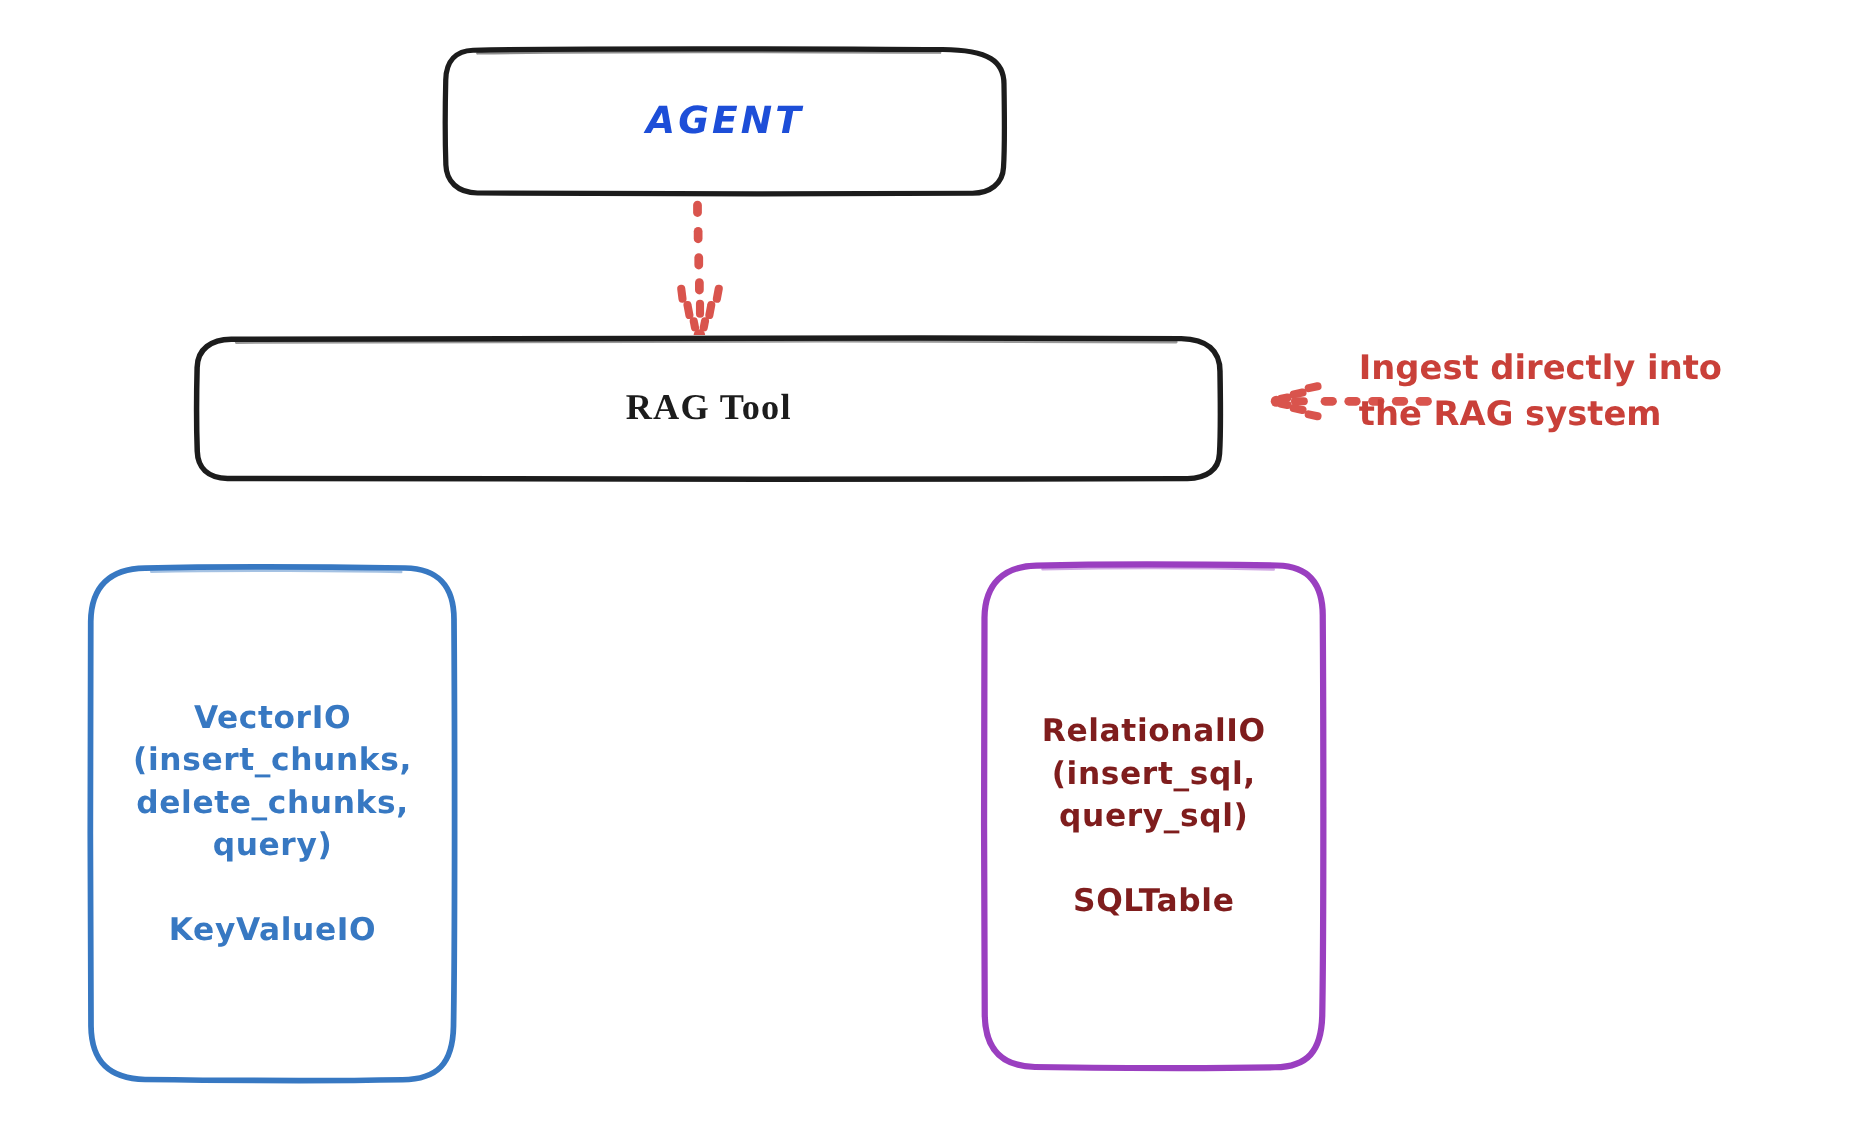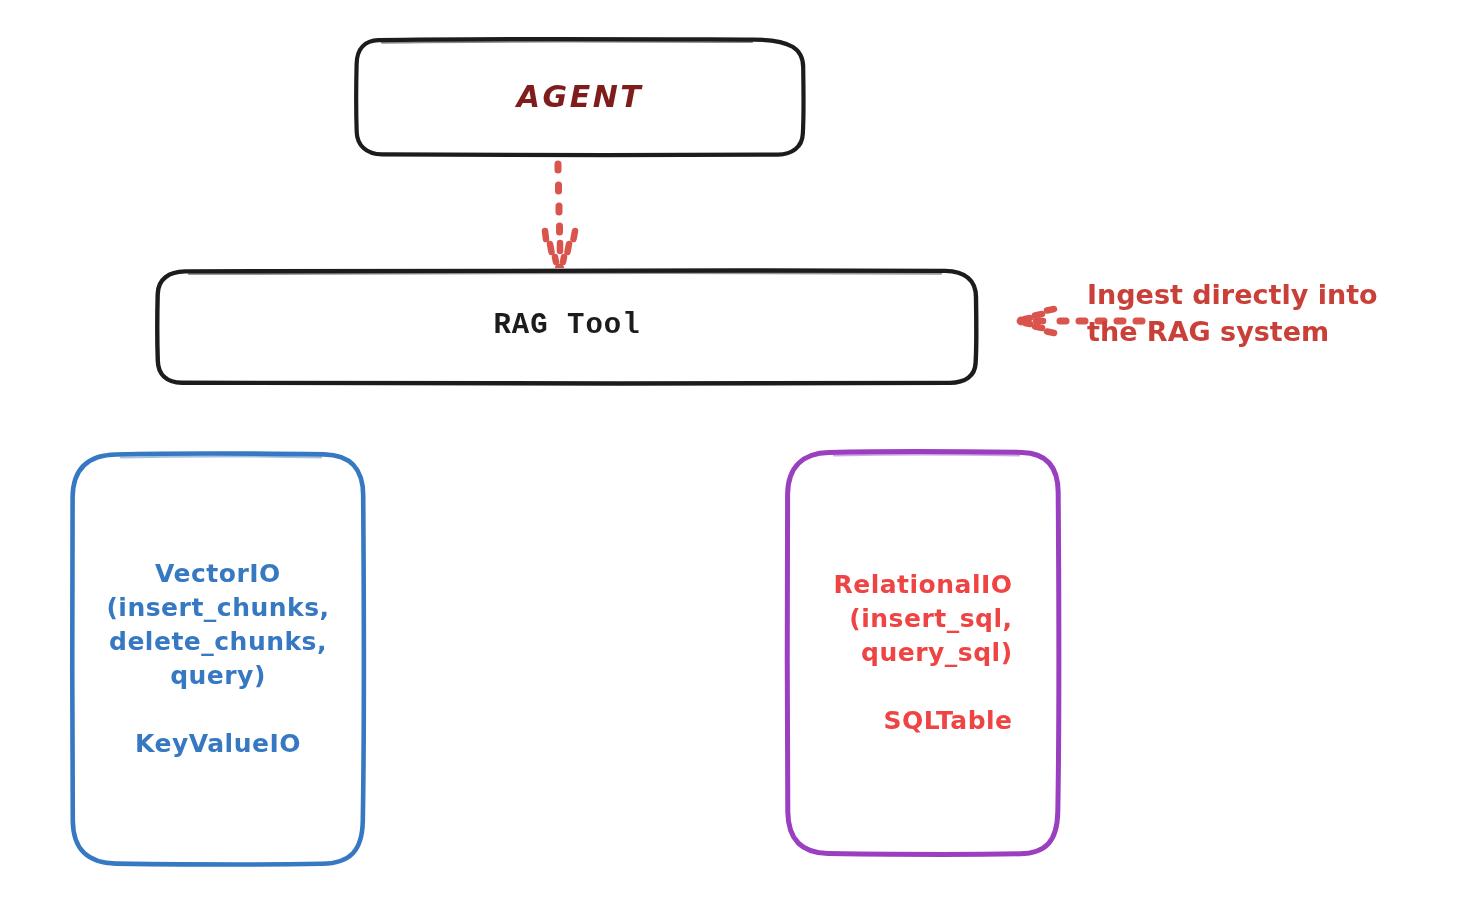--- a/index.html
+++ b/index.html
@@ -53,33 +53,33 @@
     left: 354px;
     top: 37px;
     width: 452px;
     height: 120px;
   }
   #agent-node .node-label {
     font-family: "DejaVu Sans", sans-serif;
     font-size: 30px;
     font-style: italic;
     font-weight: 600;
-    color: #7f1d1d;
+    color: #1d4ed8;
     letter-spacing: 2.5px;
   }
 
   
   #rag-tool-node {
     left: 155px;
     top: 268px;
     width: 824px;
     height: 117px;
   }
   #rag-tool-node .node-label {
-    font-family: Liberation Mono, monospace;
+    font-family: Liberation Serif, serif;
     font-size: 29px;
     font-weight: 600;
     color: #1c1c1c;
     letter-spacing: 1px;
   }
 
   
   .provider .node-label {
     font-family: "DejaVu Sans", sans-serif;
     font-size: 25px;
@@ -101,21 +101,21 @@
     height: 408px;
   }
   #key-value-io-node .node-label { color: #4a9b4e; }
 
   #relational-io-node {
     left: 784px;
     top: 449px;
     width: 278px;
     height: 408px;
   }
-  #relational-io-node .node-label { color: #ef4444; text-align: right; }
+  #relational-io-node .node-label { color: #7f1d1d; }
 
   
   .arrow-svg {
     position: absolute;
     overflow: visible;
   }
   #agent-to-rag-arrow {
     left: 505px;
     top: 158px;
     width: 110px;

